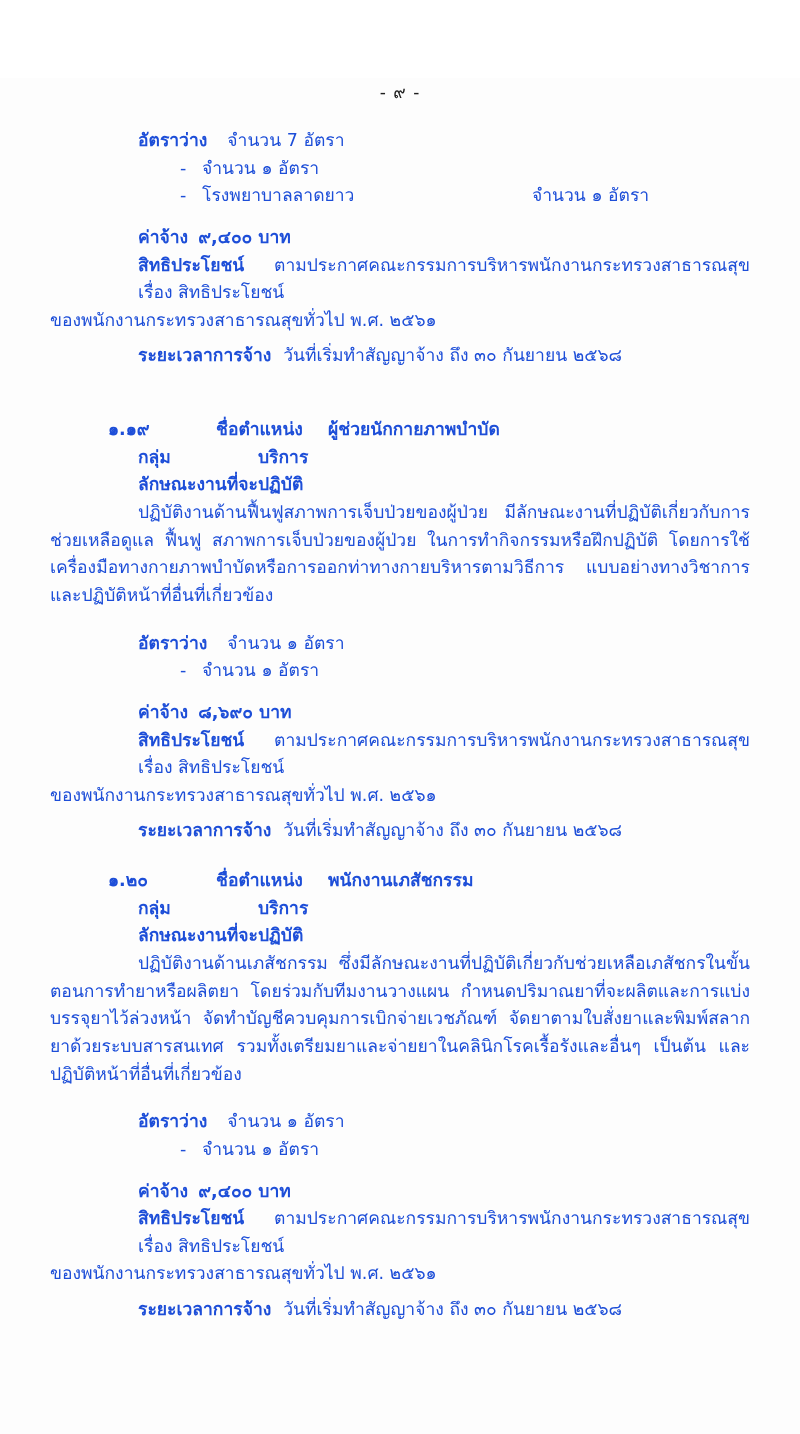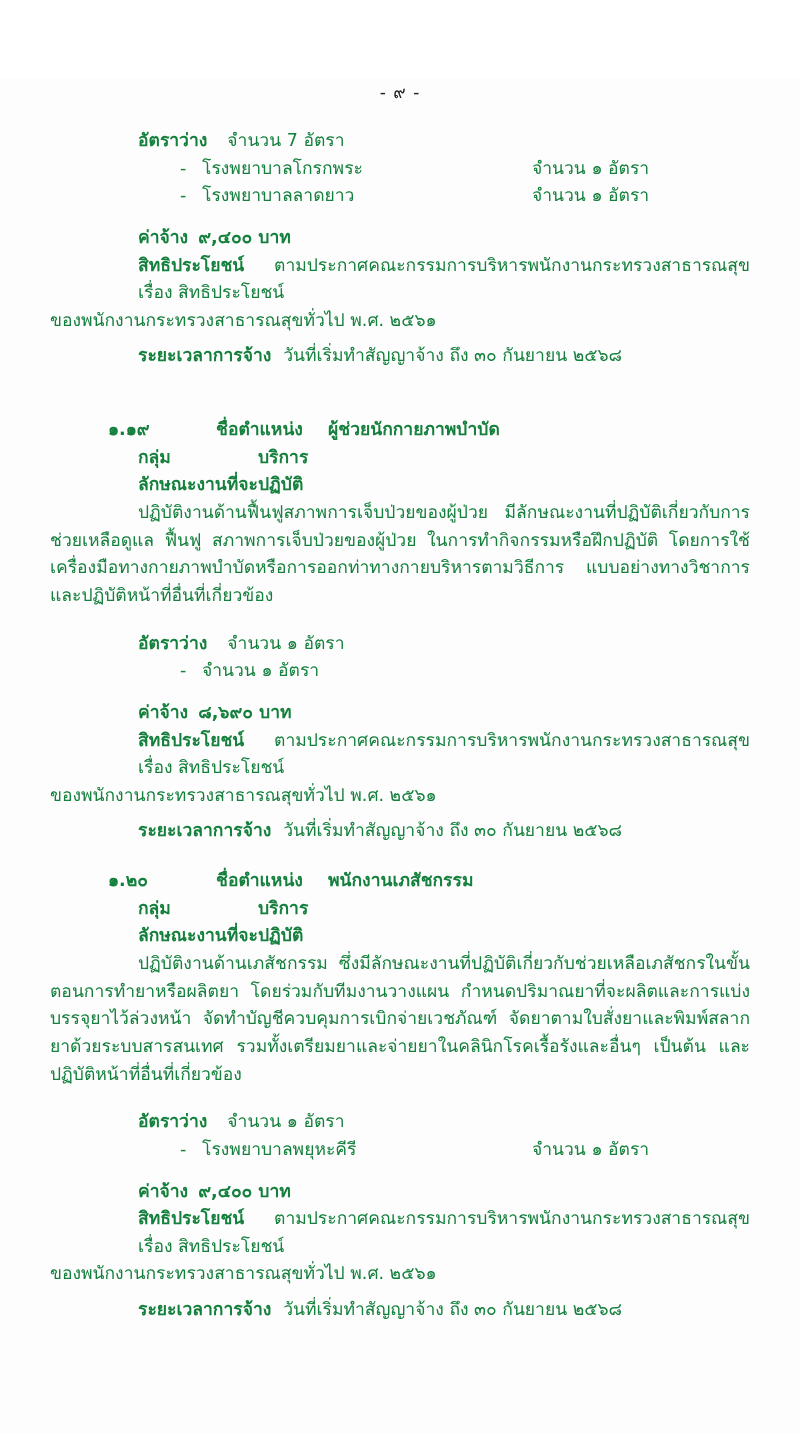--- a/index.html
+++ b/index.html
@@ -29,21 +29,21 @@
     margin-top: 78px;
     letter-spacing: 1px;
     color: #1f1f1f;
   }
   .content {
     margin: 0 auto;
     width: 700px;
     padding-left: 0px;
     font-size: 17.5px;
     line-height: 1.58;
-    color: #15803d;
+    color: #1d4ed8;
   }
   .block {
     margin-top: 22px;
   }
   .block.tight {
     margin-top: 14px;
   }
   .row {
     display: flex;
     align-items: baseline;
@@ -113,21 +113,20 @@
     <div class="block">
 
       <div class="row indent1">
         <span class="bold">อัตราว่าง</span>
         <span style="width:20px"></span>
         <span>จำนวน  7  อัตรา</span>
       </div>
 
       <div class="dash-row">
         <span class="dash">-</span>
-        <span class="hosp-name">โรงพยาบาลโกรกพระ</span>
         <span class="count-col">จำนวน  ๑  อัตรา</span>
       </div>
 
       <div class="dash-row">
         <span class="dash">-</span>
         <span class="hosp-name">โรงพยาบาลลาดยาว</span>
         <span class="count-col">จำนวน  ๑  อัตรา</span>
       </div>
 
       <div class="row indent1 block tight">
@@ -220,21 +219,20 @@
       <div class="para-body" style="padding-left:0; text-indent:88px">ปฏิบัติงานด้านเภสัชกรรม ซึ่งมีลักษณะงานที่ปฏิบัติเกี่ยวกับช่วยเหลือเภสัชกรในขั้นตอนการทำยาหรือผลิตยา โดยร่วมกับทีมงานวางแผน กำหนดปริมาณยาที่จะผลิตและการแบ่งบรรจุยาไว้ล่วงหน้า จัดทำบัญชีควบคุมการเบิกจ่ายเวชภัณฑ์ จัดยาตามใบสั่งยาและพิมพ์สลากยาด้วยระบบสารสนเทศ รวมทั้งเตรียมยาและจ่ายยาในคลินิกโรคเรื้อรังและอื่นๆ เป็นต้น และปฏิบัติหน้าที่อื่นที่เกี่ยวข้อง</div>
 
       <div class="row indent1" style="margin-top:20px">
         <span class="bold">อัตราว่าง</span>
         <span style="width:20px"></span>
         <span>จำนวน  ๑  อัตรา</span>
       </div>
 
       <div class="dash-row">
         <span class="dash">-</span>
-        <span class="hosp-name">โรงพยาบาลพยุหะคีรี</span>
         <span class="count-col">จำนวน  ๑  อัตรา</span>
       </div>
 
       <div class="row indent1" style="margin-top:14px">
         <span class="bold">ค่าจ้าง</span>
         <span style="width:10px"></span>
         <span class="bold">๙,๔๐๐  บาท</span>
       </div>
 
       <div class="benefit-line">

